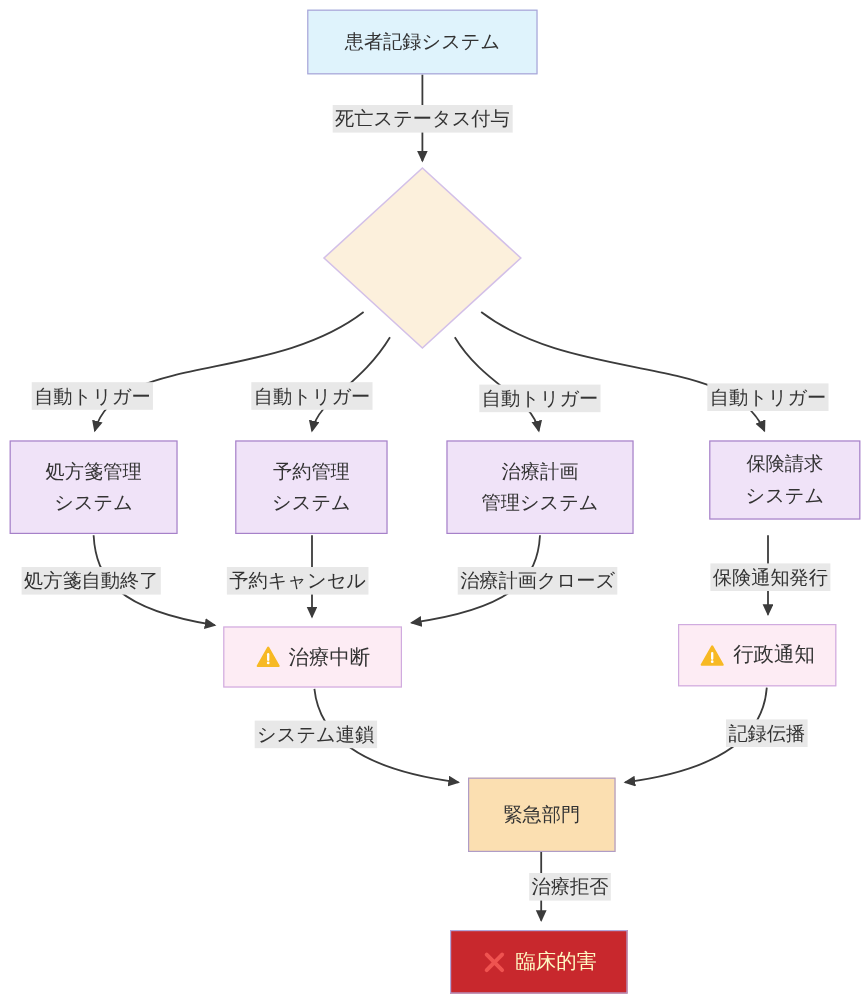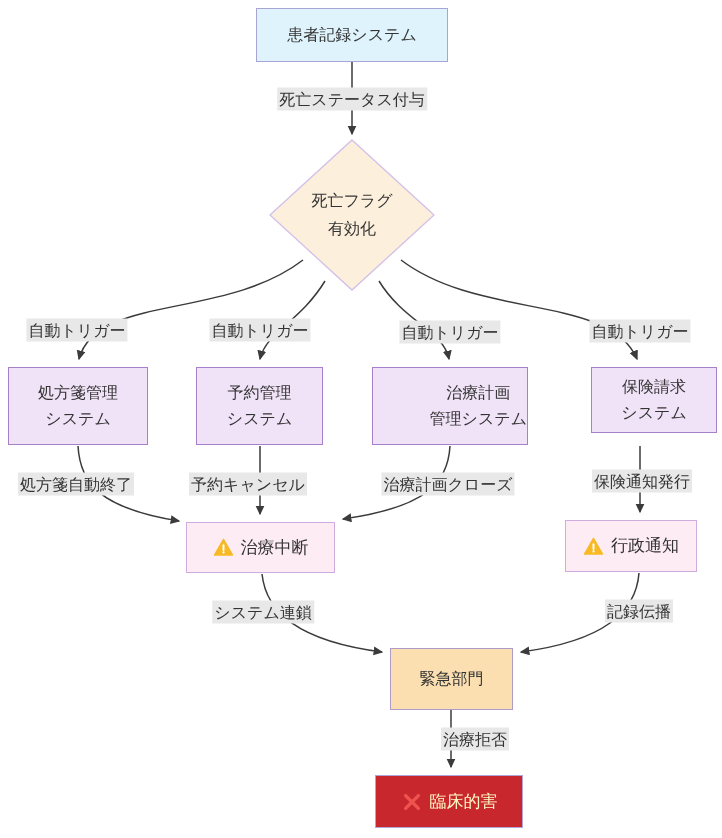--- a/index.html
+++ b/index.html
@@ -4,21 +4,21 @@
 <style>
   html,body{margin:0;padding:0;background:#ffffff;}
   #stage{
     position:relative;width:722px;height:838px;background:#ffffff;overflow:hidden;
     font-family:"DejaVu Sans","Liberation Sans",sans-serif;color:#333;
   }
   #edges{position:absolute;left:0;top:0;width:722px;height:838px;}
   .node{
     position:absolute;box-sizing:border-box;border:1px solid;
     display:flex;align-items:center;justify-content:center;gap:7px;
-    text-align:center;font-size:16px;line-height:26px;color:#333;font-family:Liberation Serif, serif;
+    text-align:center;font-size:16px;line-height:26px;color:#333;
   }
   .node.patient{background:#dff3fc;border-color:#a9a4d8;}
   .node.sys{background:#f0e3f8;border-color:#a681c9;}
   .node.warn{background:#fdecf4;border-color:#d0abdf;font-size:17px;}
   .node.emergency{background:#fbdfb1;border-color:#af9cc6;}
   .node.harm{background:#c8282d;border-color:#b2a6d9;color:#fef9c3;font-size:17px;}
   .diamond-label{
     position:absolute;left:352px;top:215px;transform:translate(-50%,-50%);
     text-align:center;font-size:16px;line-height:28px;white-space:nowrap;
   }
@@ -60,40 +60,36 @@
       <path d="M639,573 C636,612 604,641 521,652" marker-end="url(#arrow)"></path>
 
       <path d="M451,710 L451,767" marker-end="url(#arrow)"></path>
     </g>
   </svg>
 
   <div class="node patient" style="left:256px;top:8px;width:192px;height:54px;">
     <span>患者記録システム</span>
   </div>
 
-  <div class="diamond-label">
-    <div>死亡フラグ</div>
-    <div>有効化</div>
-  </div>
 
   <div class="node sys" style="left:8px;top:367px;width:140px;height:78px;">
     <div>
       <div>処方箋管理</div>
       <div>システム</div>
     </div>
   </div>
 
   <div class="node sys" style="left:196px;top:367px;width:127px;height:78px;">
     <div>
       <div>予約管理</div>
       <div>システム</div>
     </div>
   </div>
 
-  <div class="node sys" style="left:372px;top:367px;width:156px;height:78px;justify-content:flex-end;">
+  <div class="node sys" style="left:372px;top:367px;width:156px;height:78px;">
     <div>
       <div>治療計画</div>
       <div>管理システム</div>
     </div>
   </div>
 
   <div class="node sys" style="left:591px;top:367px;width:126px;height:66px;justify-content:center;">
     <div>
       <div>保険請求</div>
       <div>システム</div>

